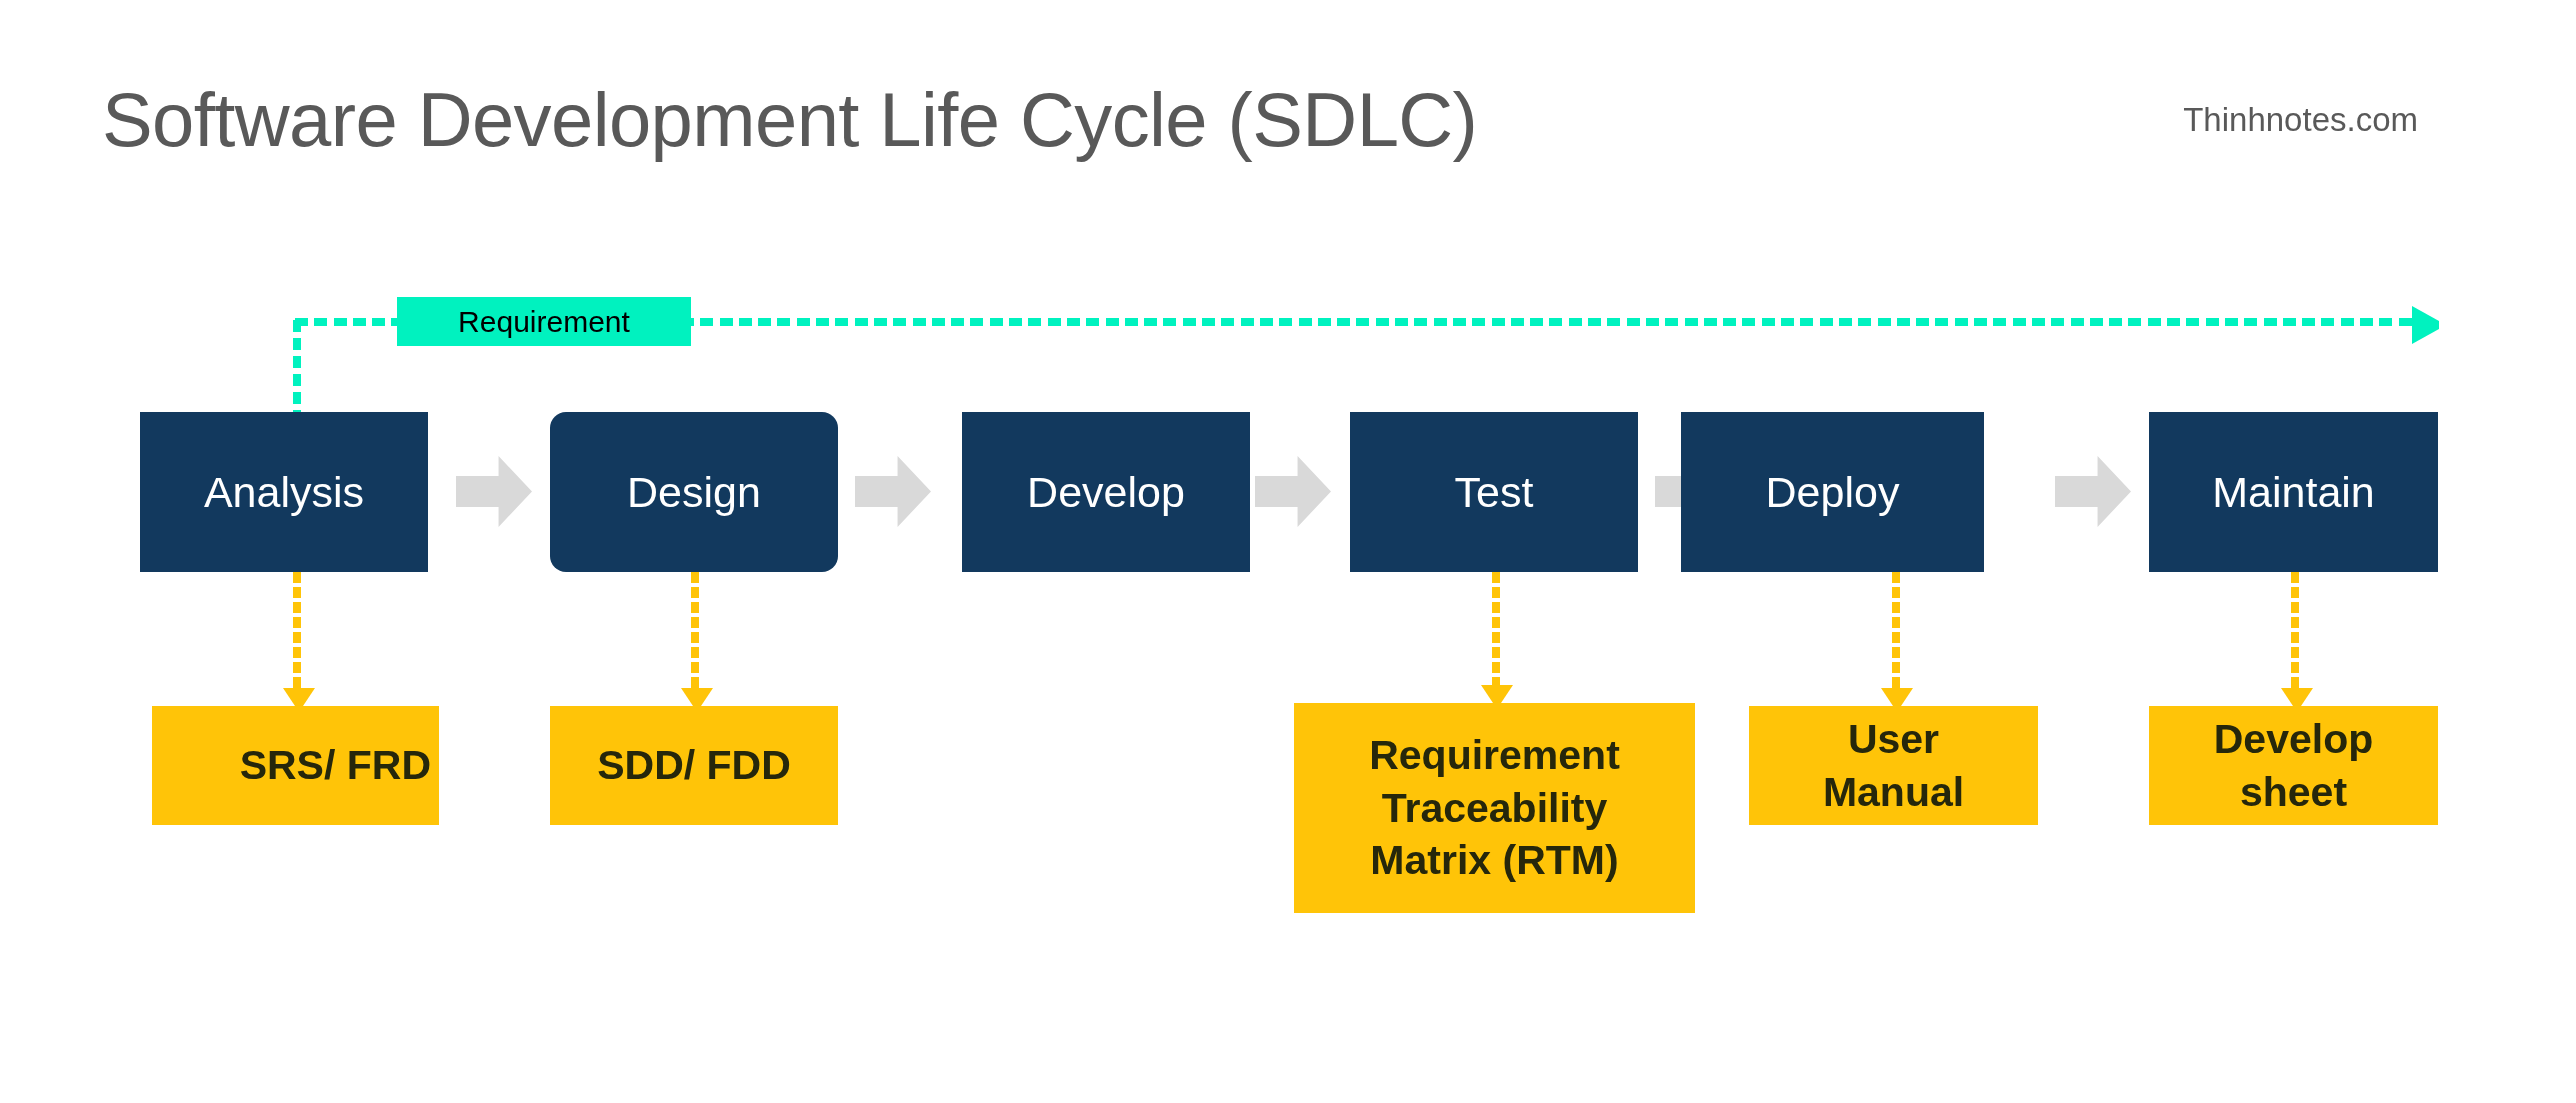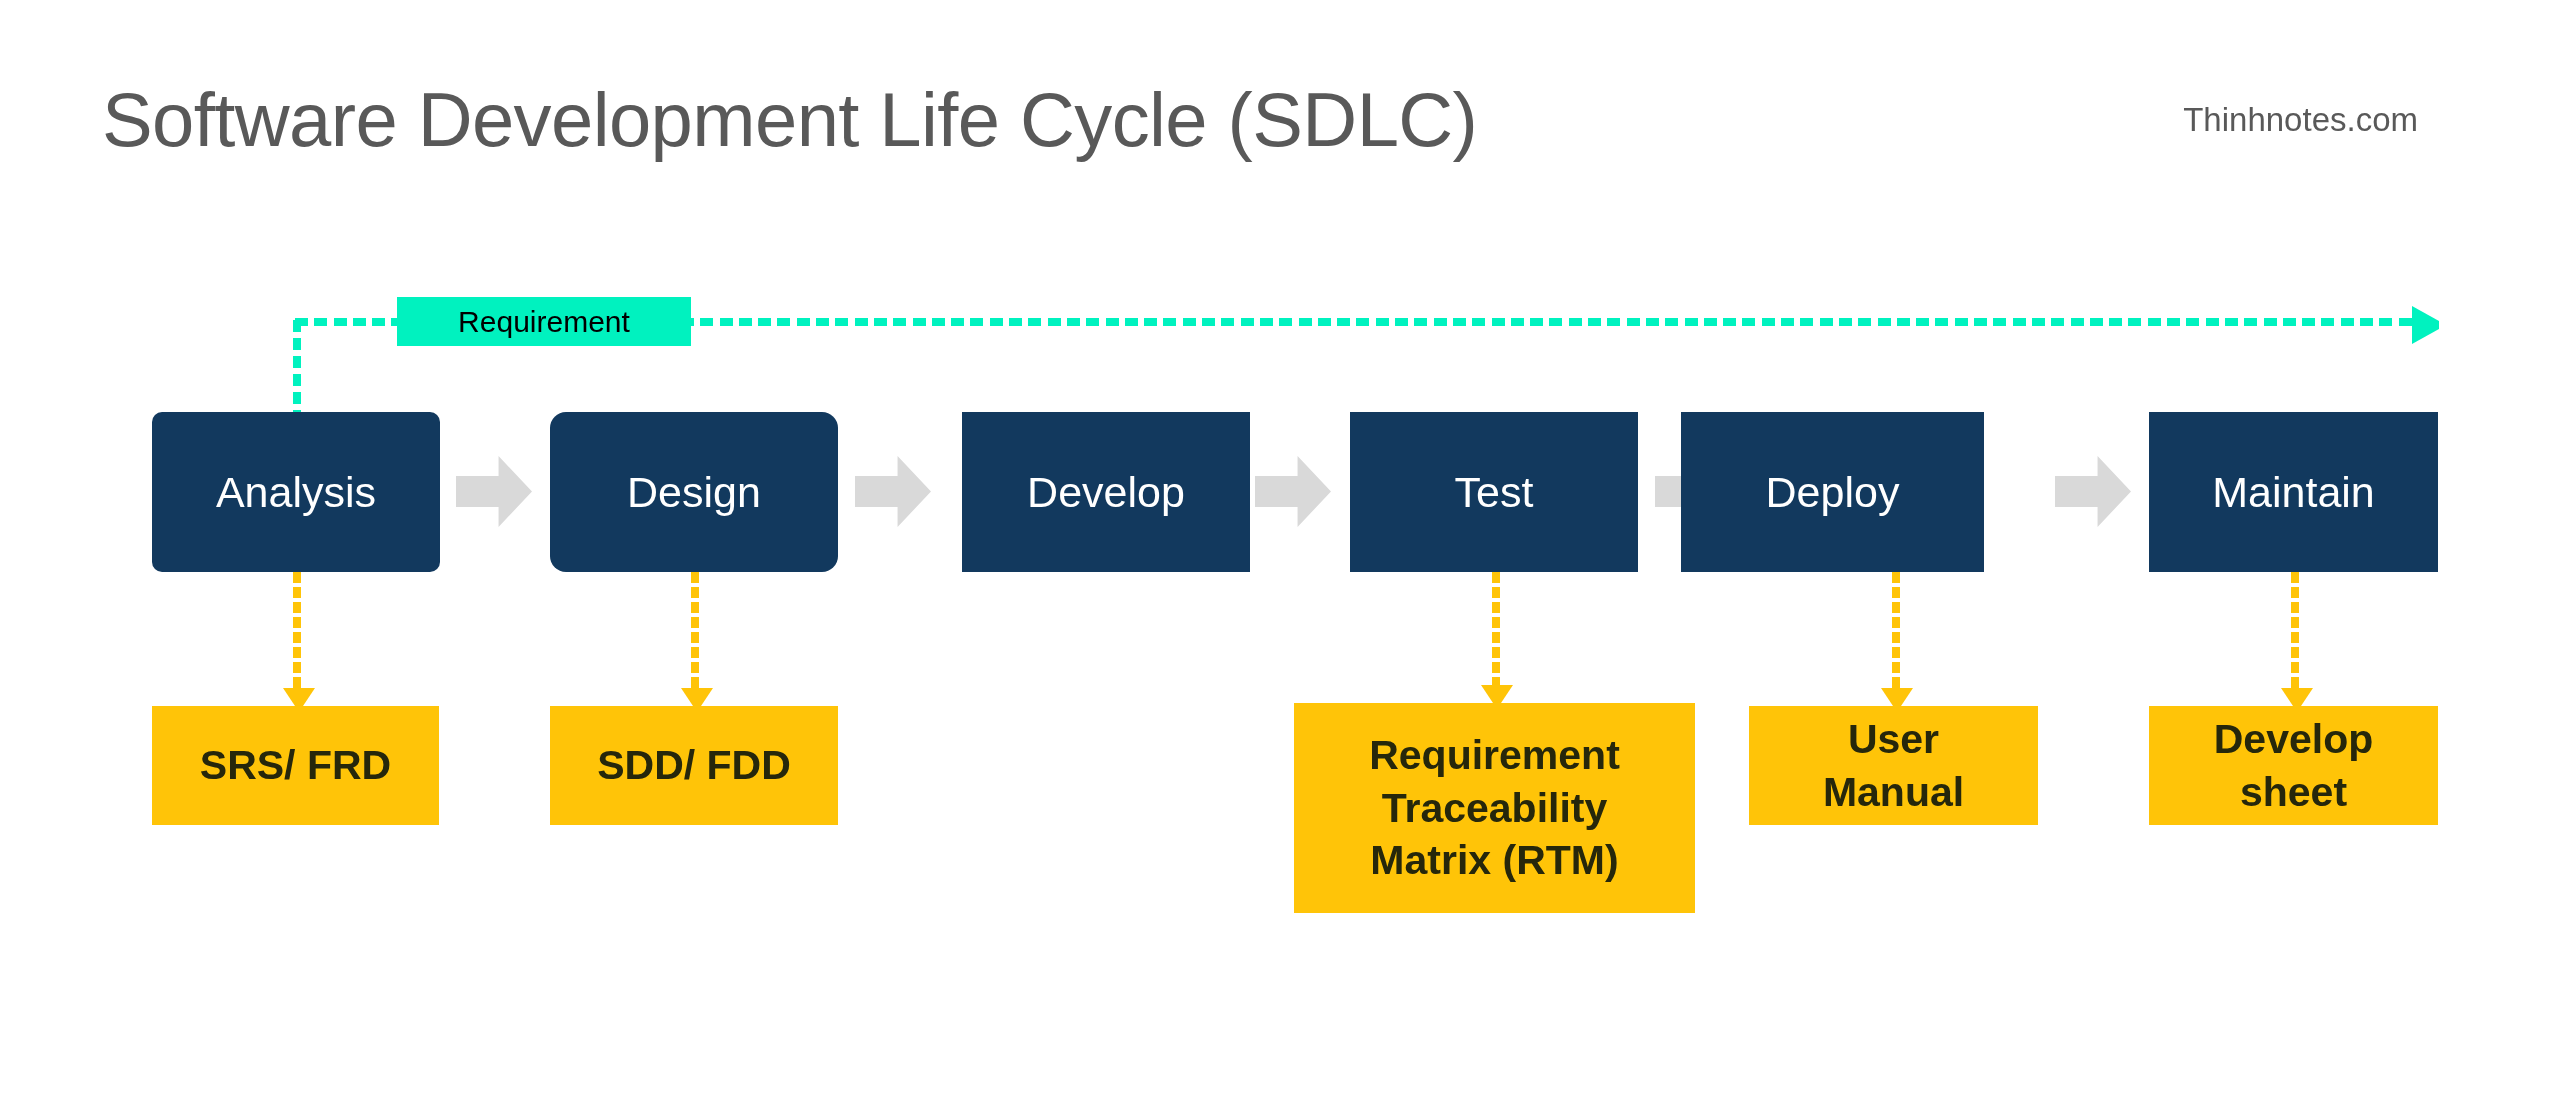--- a/index.html
+++ b/index.html
@@ -76,21 +76,21 @@
     background:var(--navy);
     display:flex; align-items:center; justify-content:center;
     z-index:2;
   }
   .stage-label{
     color:#ffffff;
     font-size:43px;
     font-weight:400;
     white-space:nowrap;
   }
-  #stage-analysis{left:144px;border-radius:10px;}
+  #stage-analysis{left:132px;}
   #stage-design{left:542px;border-radius:16px;}
   #stage-develop{left:954px;}
   #stage-test{left:1342px;}
   #stage-deploy{left:1659px;width:303px;margin-left:14px;}
   #stage-maintain{left:2141px;width:289px;}
   
   .flow-arrow{
     position:absolute;
     top:448px;
     width:76px; height:71px;
@@ -129,21 +129,21 @@
     text-align:center;
     z-index:2;
   }
   .deliv-label{
     color:var(--deliv-text);
     font-size:41px;
     font-weight:700;
     line-height:1.28;
     white-space:pre-line;
   }
-  #deliv-analysis{left:144px;top:698px;width:287px;height:119px;}
+  #deliv-analysis{left:144px;top:698px;width:287px;height:119px;justify-content:flex-end;}
   #deliv-design{left:542px;top:698px;width:288px;height:119px;text-align:center;}
   #deliv-test{left:1286px;top:695px;width:401px;height:210px;}
   #deliv-deploy{left:1741px;top:698px;width:289px;height:119px;}
   #deliv-maintain{left:2141px;top:698px;width:289px;height:119px;}
 </style>
 </head>
 <body>
 
 <div class="canvas">
 

